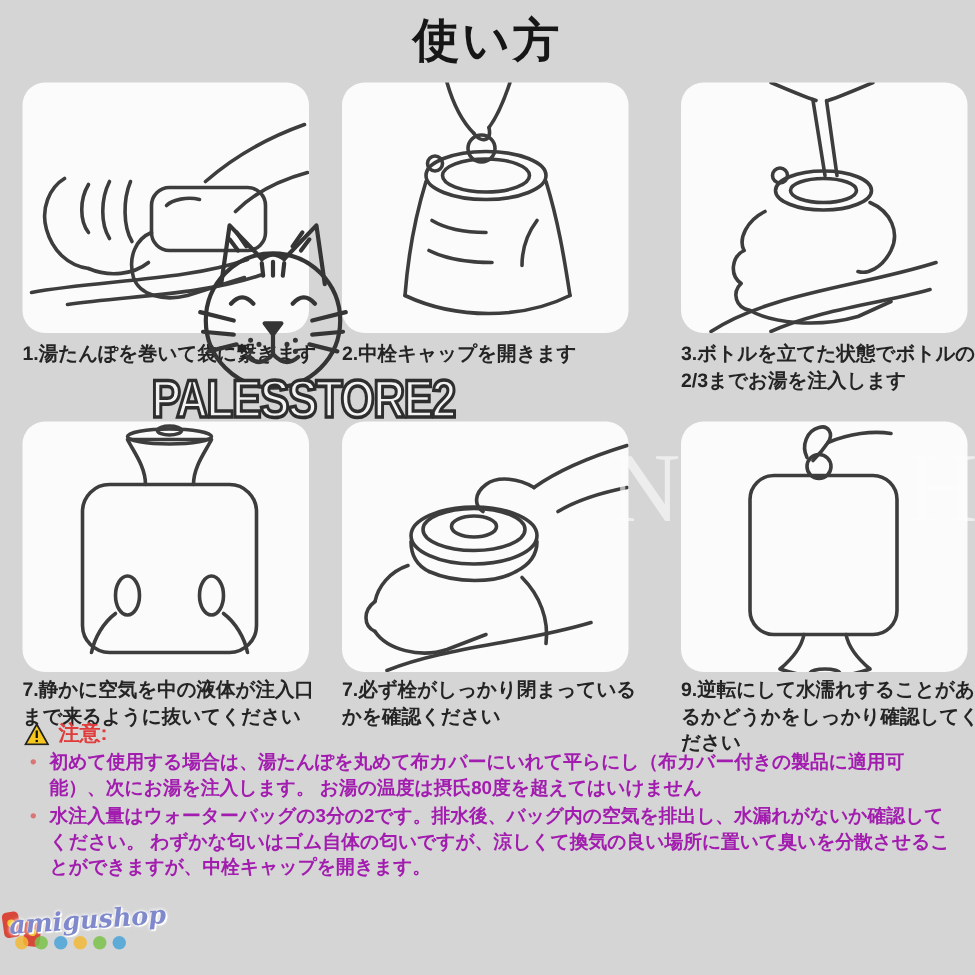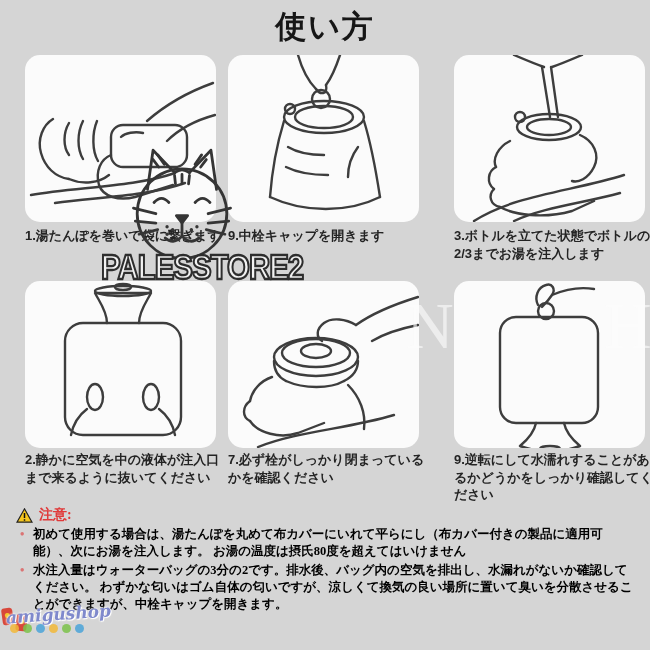--- a/index.html
+++ b/index.html
@@ -17,33 +17,33 @@
   .card{
     position:absolute;width:191px;height:167px;background:#fbfbfb;
     border-radius:15px;
   }
   .card svg{position:absolute;inset:0;}
   .caption{
     position:absolute;width:199px;
     font-size:13px;line-height:1.35;color:#242424;font-weight:600;
   }
   
-  .c1{left:25px}.c2{left:228px}.c3{left:454px}
+  .c1{left:15px}.c2{left:228px}.c3{left:454px}
   .r1{top:55px}.r2{top:281px}
   .cap-r1{top:227px}.cap-r2{top:451px}
 
   
-  .notice{position:absolute;left:16px;top:506px;width:622px;font-family:Liberation Serif, serif;}
+  .notice{position:absolute;left:16px;top:480px;width:622px;}
   .notice-head{display:flex;align-items:center;gap:6px;}
   .notice-title{font-size:14px;font-weight:800;color:#e03a3a;}
   .warn-tri{width:17px;height:15px;display:inline-block;}
   .notice-list{margin:2px 0 0 0;padding:0;list-style:none;}
   .notice-list li{
     position:relative;padding-left:17px;margin-bottom:1px;
-    font-size:12.5px;line-height:1.38;color:#000000;font-weight:600;
+    font-size:12.5px;line-height:1.38;color:#a21caf;font-weight:600;
   }
   .notice-list li::before{
     content:"•";position:absolute;left:4px;top:0;color:#db7474;
   }
 
   
   .wm-cat{position:absolute;left:126px;top:140px;width:112px;height:125px;z-index:5;}
   .wm-store{
     position:absolute;left:101px;top:247px;z-index:5;
     font-size:30px;font-weight:900;letter-spacing:-1px;
@@ -168,23 +168,23 @@
       <path d="M84,24 C80,16 84,6 92,4 C98,2 102,8 98,14 C94,20 90,24 88,26"></path>
       <path d="M98,14 C112,8 128,6 140,8"></path>
       <circle cx="92" cy="30" r="8"></circle>
       <rect x="46" y="36" width="98" height="106" rx="16"></rect>
       <path d="M82,142 C80,152 72,160 66,165 C86,172 106,172 126,165 C120,160 112,152 110,142"></path>
       <ellipse cx="96" cy="168" rx="10" ry="3"></ellipse>
     </svg>
   </div>
 
   <div class="caption c1 cap-r1">1.湯たんぽを巻いて袋に繋ぎます</div>
-  <div class="caption c2 cap-r1">9.中栓キャップを開きます</div>
+  <div class="caption c2 cap-r1">2.中栓キャップを開きます</div>
   <div class="caption c3 cap-r1">3.ボトルを立てた状態でボトルの2/3までお湯を注入します</div>
-  <div class="caption c1 cap-r2">2.静かに空気を中の液体が注入口まで来るように抜いてください</div>
+  <div class="caption c1 cap-r2">7.静かに空気を中の液体が注入口まで来るように抜いてください</div>
   <div class="caption c2 cap-r2">7.必ず栓がしっかり閉まっているかを確認ください</div>
   <div class="caption c3 cap-r2">9.逆転にして水濡れすることがあるかどうかをしっかり確認してください</div>
 
   <div class="notice">
     <div class="notice-head">
       <svg class="warn-tri" viewBox="0 0 20 18">
         <path d="M10,1 L19,17 L1,17 Z" fill="#f6c71e" stroke="#222" stroke-width="1.4"></path>
         <rect x="9.1" y="6" width="1.8" height="6" fill="#111"></rect>
         <rect x="9.1" y="13.5" width="1.8" height="1.8" fill="#111"></rect>
       </svg>

